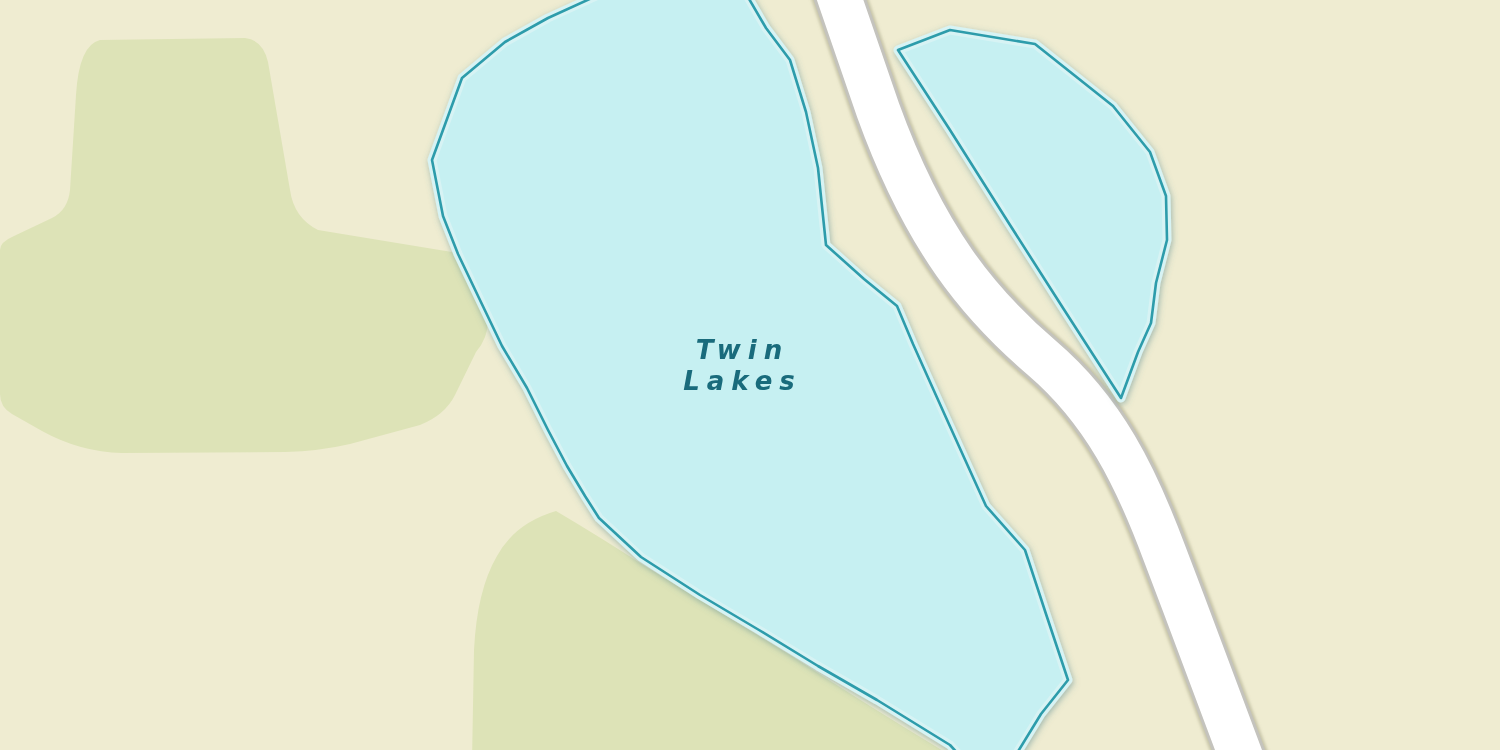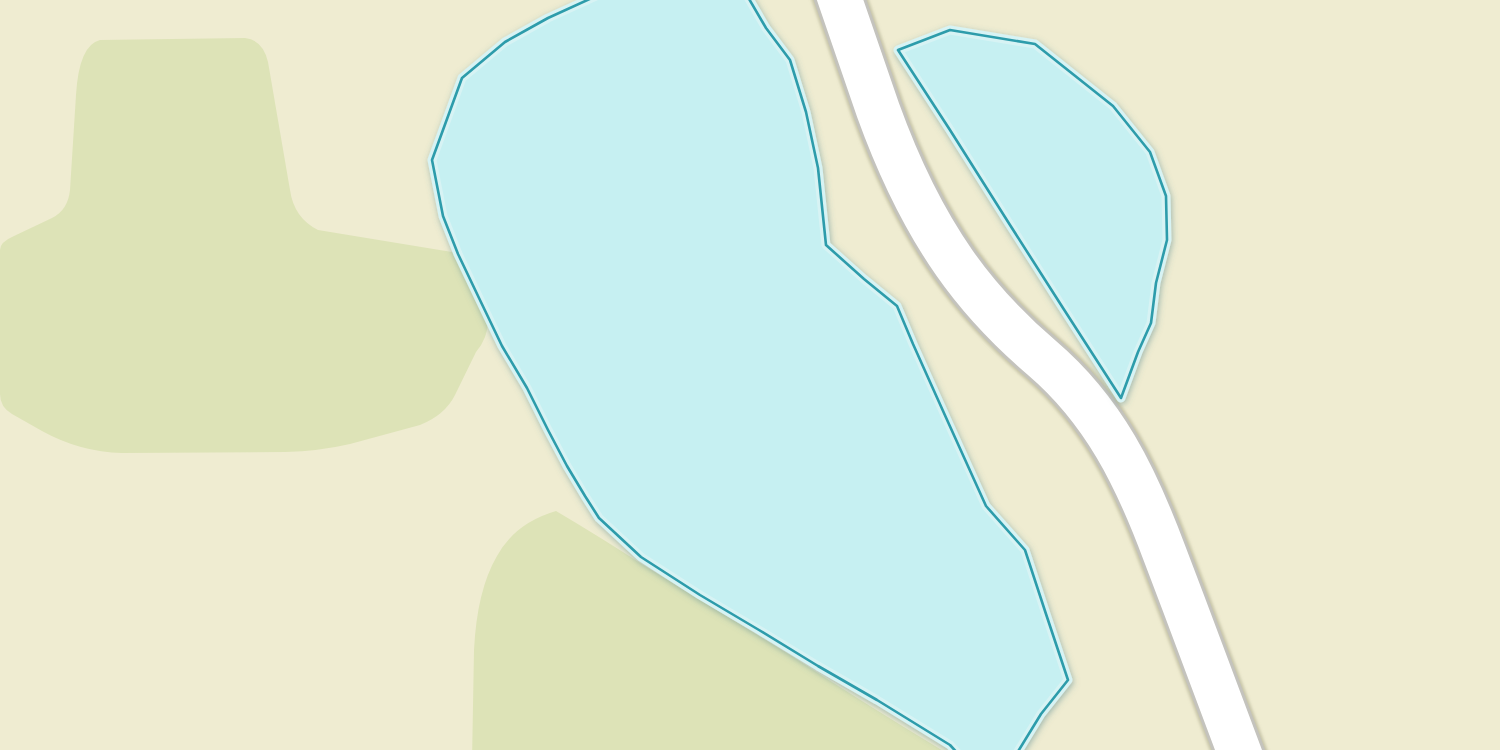--- a/index.html
+++ b/index.html
@@ -170,13 +170,17 @@
            L 1156 283 L 1151 323 L 1138 352 L 1121 398
            L 1063 308 L 1010 225 L 950 130 Z"></path>
       <path class="lake-line" d="M 898 50
            L 950 30 L 1035 44
            L 1113 106 L 1150 152 L 1166 196 L 1167 240
            L 1156 283 L 1151 323 L 1138 352 L 1121 398
            L 1063 308 L 1010 225 L 950 130 Z"></path>
     </g>
   </svg>
 
+  <div class="lake-label">
+    <span>Twin</span>
+    <span>Lakes</span>
+  </div>
 </div>
 
 </body></html>

